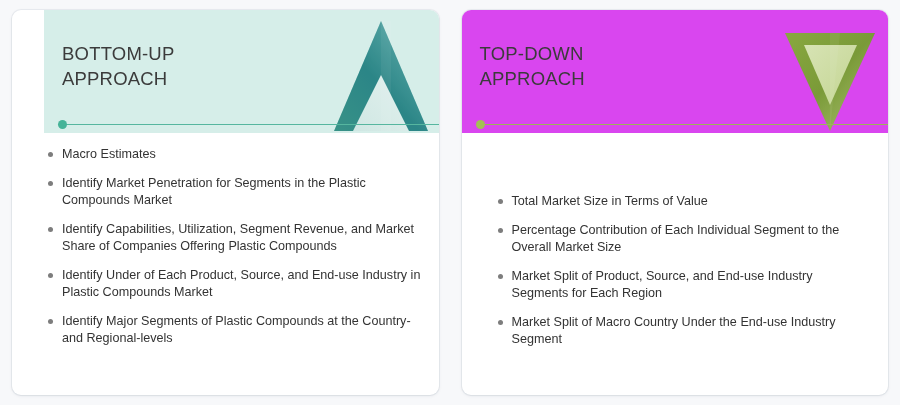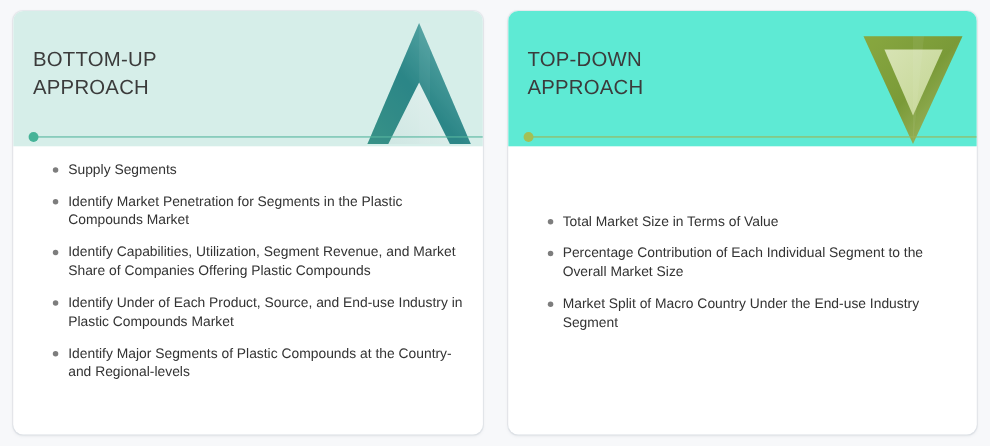--- a/index.html
+++ b/index.html
@@ -31,22 +31,22 @@
     overflow: hidden;
     display: flex;
     flex-direction: column;
   }
   .card-header {
     position: relative;
     height: 123px;
     flex: 0 0 123px;
     overflow: hidden;
   }
-  .card--bottomup .card-header { background: #d6eee9; }
-  .card--topdown .card-header { background: #5eead4; }
+  .card--bottomup .card-header { background: #d6eee9; margin-left: 32px; }
+  .card--topdown .card-header { background: #d946ef; }
 
   .card-title {
     position: absolute;
     left: 18px;
     top: 31px;
     font-size: 18.5px;
     line-height: 25px;
     color: #3b3b3b;
     letter-spacing: 0.2px;
     white-space: pre-line;
@@ -148,21 +148,21 @@
         </svg>
       </div>
 
       <div class="rule">
         <span class="rule-line"></span>
         <span class="rule-dot"></span>
       </div>
     </div>
 
     <ul class="bullets">
-      <li>Supply Segments</li>
+      <li>Macro Estimates</li>
       <li>Identify Market Penetration for Segments in the Plastic Compounds Market</li>
       <li>Identify Capabilities, Utilization, Segment Revenue, and Market Share of Companies Offering Plastic Compounds</li>
       <li>Identify Under of Each Product, Source, and End-use Industry in Plastic Compounds Market</li>
       <li>Identify Major Segments of Plastic Compounds at the Country- and Regional-levels</li>
     </ul>
   </section>
 
   <section class="card card--topdown">
     <div class="card-header">
       <div class="card-title">TOP-DOWN
@@ -190,17 +190,18 @@
 
       <div class="rule">
         <span class="rule-line"></span>
         <span class="rule-dot"></span>
       </div>
     </div>
 
     <ul class="bullets">
       <li>Total Market Size in Terms of Value</li>
       <li>Percentage Contribution of Each Individual Segment to the Overall Market Size</li>
+      <li>Market Split of Product, Source, and End-use Industry  Segments for Each Region</li>
       <li>Market Split of Macro Country Under the End-use Industry Segment</li>
     </ul>
   </section>
 
 </div>
 
 </body></html>

